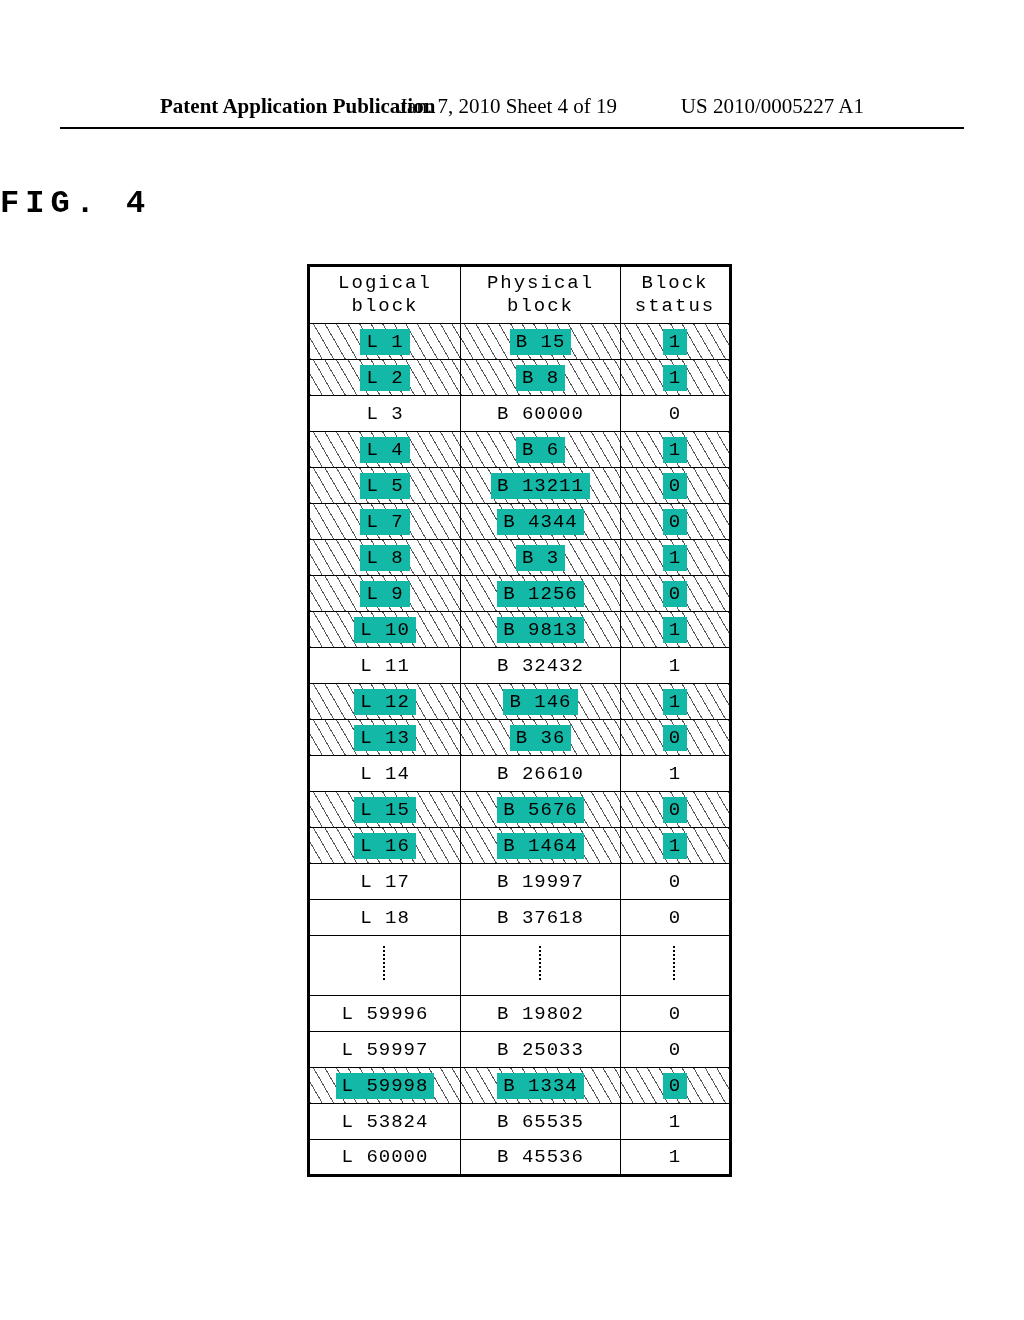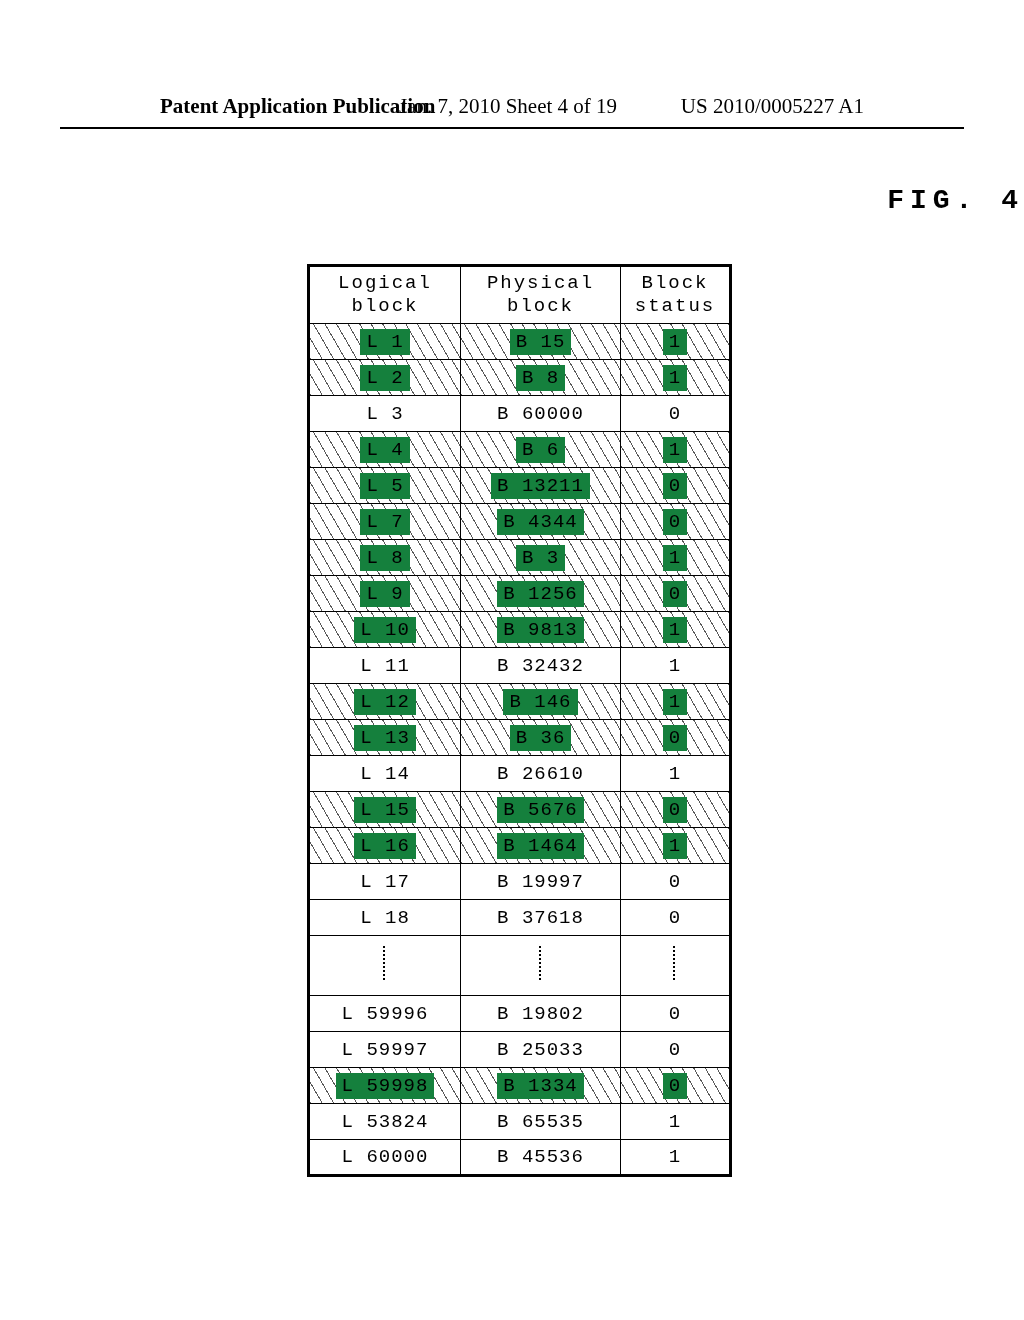--- a/index.html
+++ b/index.html
@@ -34,23 +34,23 @@
     text-align: center;
   }
   .header .right {
     font-weight: normal;
   }
   .fig-label {
     position: absolute;
     top: 185px;
     left: 0;
     right: 0;
-    text-align: right;
+    text-align: left;
     font-family: "Courier New", monospace;
-    font-size: 28px;
+    font-size: 32px;
     font-weight: bold;
     letter-spacing: 6px;
   }
   .table-wrap {
     position: absolute;
     top: 264px;
     left: 307px;
   }
   table {
     border-collapse: collapse;
@@ -94,21 +94,21 @@
     background: repeating-linear-gradient(
       60deg,
       rgba(0,0,0,0.65) 0px,
       rgba(0,0,0,0.65) 1px,
       transparent 1px,
       transparent 10px
     );
     z-index: 0;
   }
   .hatch span {
-    background: #15803d;
+    background: #14b8a6;
     padding: 2px 6px;
   }
 
   
   .ellipsis-row td {
     height: 60px;
   }
   .vdots {
     display: inline-block;
     width: 2px;

